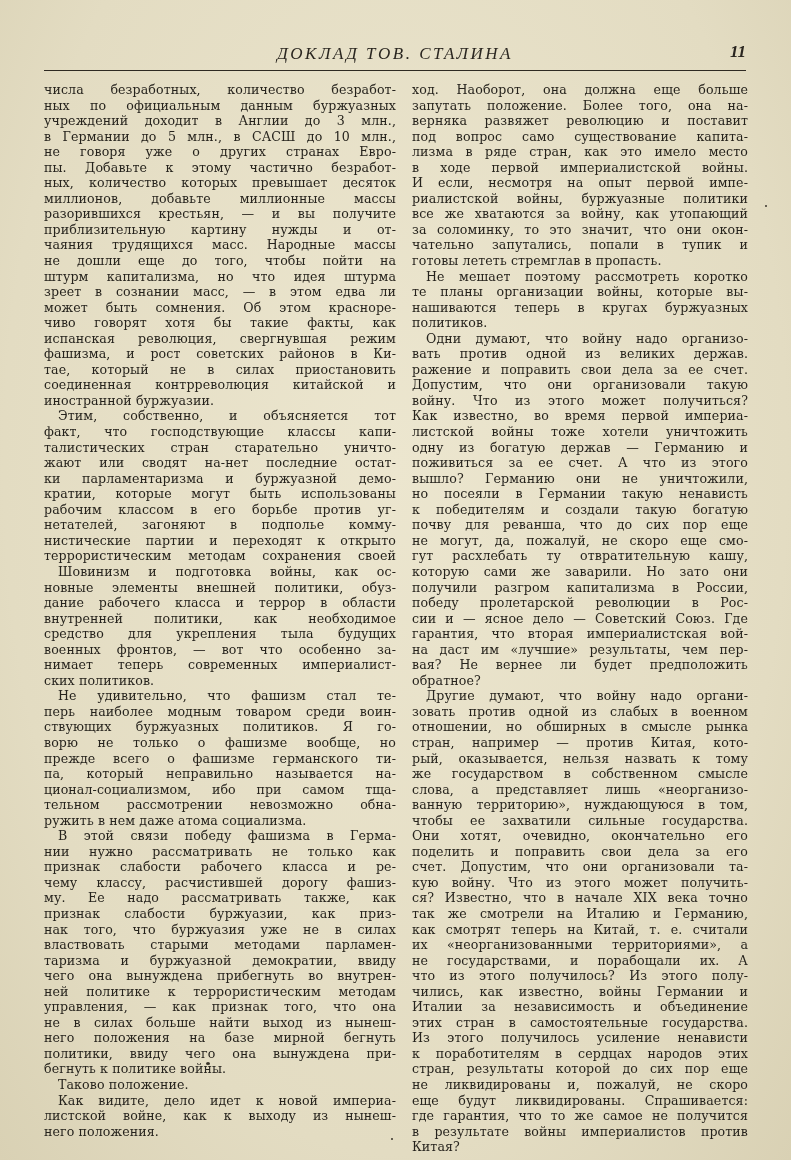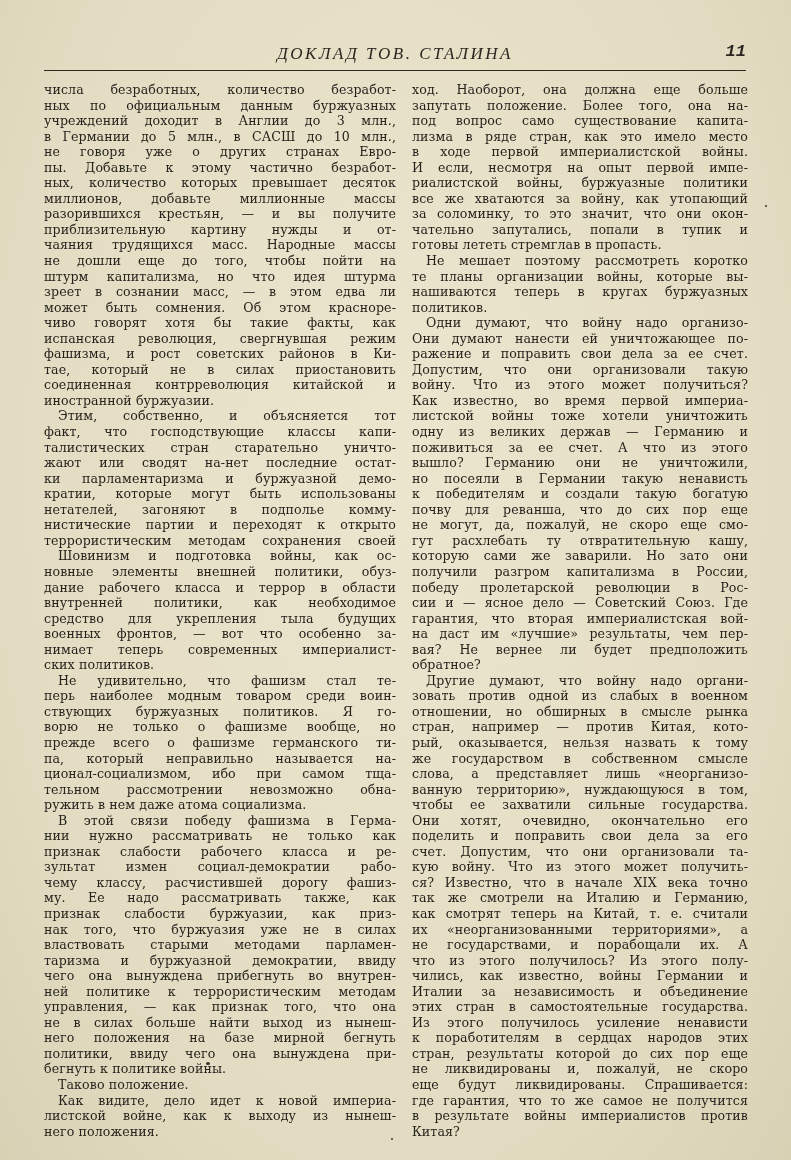--- a/index.html
+++ b/index.html
@@ -15,21 +15,21 @@
   .running-head {
     position: absolute; left: 44px; top: 40px; width: 702px; height: 24px;
   }
   .running-title {
     position: absolute; left: 0; width: 702px; top: 4px; text-align: center;
     font-family: "Liberation Serif", "DejaVu Serif", serif;
     font-style: italic; font-size: 17px; letter-spacing: 2.5px; color: #2a2620;
   }
   .page-number {
     position: absolute; right: 0; top: 2px;
-    font-family: Liberation Mono, monospace; font-style: italic; font-weight: bold;
+    font-family: Liberation Serif, serif; font-style: italic; font-weight: bold;
     font-size: 17px; color: #2a2620;
   }
   .head-rule {
     position: absolute; left: 44px; top: 70px; width: 702px; height: 0;
     border-top: 1.6px solid #2e2a22;
   }
   .column { position: absolute; top: 82px; }
   .col-left { left: 44px; width: 352px; }
   .col-right { left: 412px; width: 336px; }
   .line {
@@ -73,20 +73,21 @@
       <span class="line">фашизма, и рост советских районов в Ки-</span>
       <span class="line">тае, который не в силах приостановить</span>
       <span class="line">соединенная контрреволюция китайской и</span>
       <span class="line last">иностранной буржуазии.</span>
       <span class="line indent">Этим, собственно, и объясняется тот</span>
       <span class="line">факт, что господствующие классы капи-</span>
       <span class="line">талистических стран старательно уничто-</span>
       <span class="line">жают или сводят на-нет последние остат-</span>
       <span class="line">ки парламентаризма и буржуазной демо-</span>
       <span class="line">кратии, которые могут быть использованы</span>
+      <span class="line">рабочим классом в его борьбе против уг-</span>
       <span class="line">нетателей, загоняют в подполье комму-</span>
       <span class="line">нистические партии и переходят к открыто</span>
       <span class="line">террористическим методам сохранения своей</span>
       <span class="line indent">Шовинизм и подготовка войны, как ос-</span>
       <span class="line">новные элементы внешней политики, обуз-</span>
       <span class="line">дание рабочего класса и террор в области</span>
       <span class="line">внутренней политики, как необходимое</span>
       <span class="line">средство для укрепления тыла будущих</span>
       <span class="line">военных фронтов, — вот что особенно за-</span>
       <span class="line">нимает теперь современных империалист-</span>
@@ -96,21 +97,20 @@
       <span class="line">ствующих буржуазных политиков. Я го-</span>
       <span class="line">ворю не только о фашизме вообще, но</span>
       <span class="line">прежде всего о фашизме германского ти-</span>
       <span class="line">па, который неправильно называется на-</span>
       <span class="line">ционал-социализмом, ибо при самом тща-</span>
       <span class="line">тельном рассмотрении невозможно обна-</span>
       <span class="line last">ружить в нем даже атома социализма.</span>
       <span class="line indent">В этой связи победу фашизма в Герма-</span>
       <span class="line">нии нужно рассматривать не только как</span>
       <span class="line">признак слабости рабочего класса и ре-</span>
-      <span class="line">зультат измен социал-демократии рабо-</span>
       <span class="line">чему классу, расчистившей дорогу фашиз-</span>
       <span class="line">му. Ее надо рассматривать также, как</span>
       <span class="line">признак слабости буржуазии, как приз-</span>
       <span class="line">нак того, что буржуазия уже не в силах</span>
       <span class="line">властвовать старыми методами парламен-</span>
       <span class="line">таризма и буржуазной демократии, ввиду</span>
       <span class="line">чего она вынуждена прибегнуть во внутрен-</span>
       <span class="line">ней политике к террористическим методам</span>
       <span class="line">управления, — как признак того, что она</span>
       <span class="line">не в силах больше найти выход из нынеш-</span>
@@ -118,41 +118,42 @@
       <span class="line">политики, ввиду чего она вынуждена при-</span>
       <span class="line last">бегнуть к политике войны.</span>
       <span class="line indent last">Таково положение.</span>
       <span class="line indent">Как видите, дело идет к новой империа-</span>
       <span class="line">листской войне, как к выходу из нынеш-</span>
       <span class="line last">него положения.</span>
     </div>
   <div class="column col-right" id="col-right">
       <span class="line">ход. Наоборот, она должна еще больше</span>
       <span class="line">запутать положение. Более того, она на-</span>
+      <span class="line">верняка развяжет революцию и поставит</span>
       <span class="line">под вопрос само существование капита-</span>
       <span class="line">лизма в ряде стран, как это имело место</span>
       <span class="line">в ходе первой империалистской войны.</span>
       <span class="line">И если, несмотря на опыт первой импе-</span>
       <span class="line">риалистской войны, буржуазные политики</span>
       <span class="line">все же хватаются за войну, как утопающий</span>
       <span class="line">за соломинку, то это значит, что они окон-</span>
       <span class="line">чательно запутались, попали в тупик и</span>
       <span class="line last">готовы лететь стремглав в пропасть.</span>
       <span class="line indent">Не мешает поэтому рассмотреть коротко</span>
       <span class="line">те планы организации войны, которые вы-</span>
       <span class="line">нашиваются теперь в кругах буржуазных</span>
       <span class="line last">политиков.</span>
       <span class="line indent">Одни думают, что войну надо организо-</span>
-      <span class="line">Они думают нанести ей уничтожающее по-</span>
+      <span class="line">вать против одной из великих держав.</span>
       <span class="line">ражение и поправить свои дела за ее счет.</span>
       <span class="line">Допустим, что они организовали такую</span>
       <span class="line">войну. Что из этого может получиться?</span>
       <span class="line">Как известно, во время первой империа-</span>
       <span class="line">листской войны тоже хотели уничтожить</span>
-      <span class="line">одну из великих держав — Германию и</span>
+      <span class="line">одну из богатую держав — Германию и</span>
       <span class="line">поживиться за ее счет. А что из этого</span>
       <span class="line">вышло? Германию они не уничтожили,</span>
       <span class="line">но посеяли в Германии такую ненависть</span>
       <span class="line">к победителям и создали такую богатую</span>
       <span class="line">почву для реванша, что до сих пор еще</span>
       <span class="line">не могут, да, пожалуй, не скоро еще смо-</span>
       <span class="line">гут расхлебать ту отвратительную кашу,</span>
       <span class="line">которую сами же заварили. Но зато они</span>
       <span class="line">получили разгром капитализма в России,</span>
       <span class="line">победу пролетарской революции в Рос-</span>

